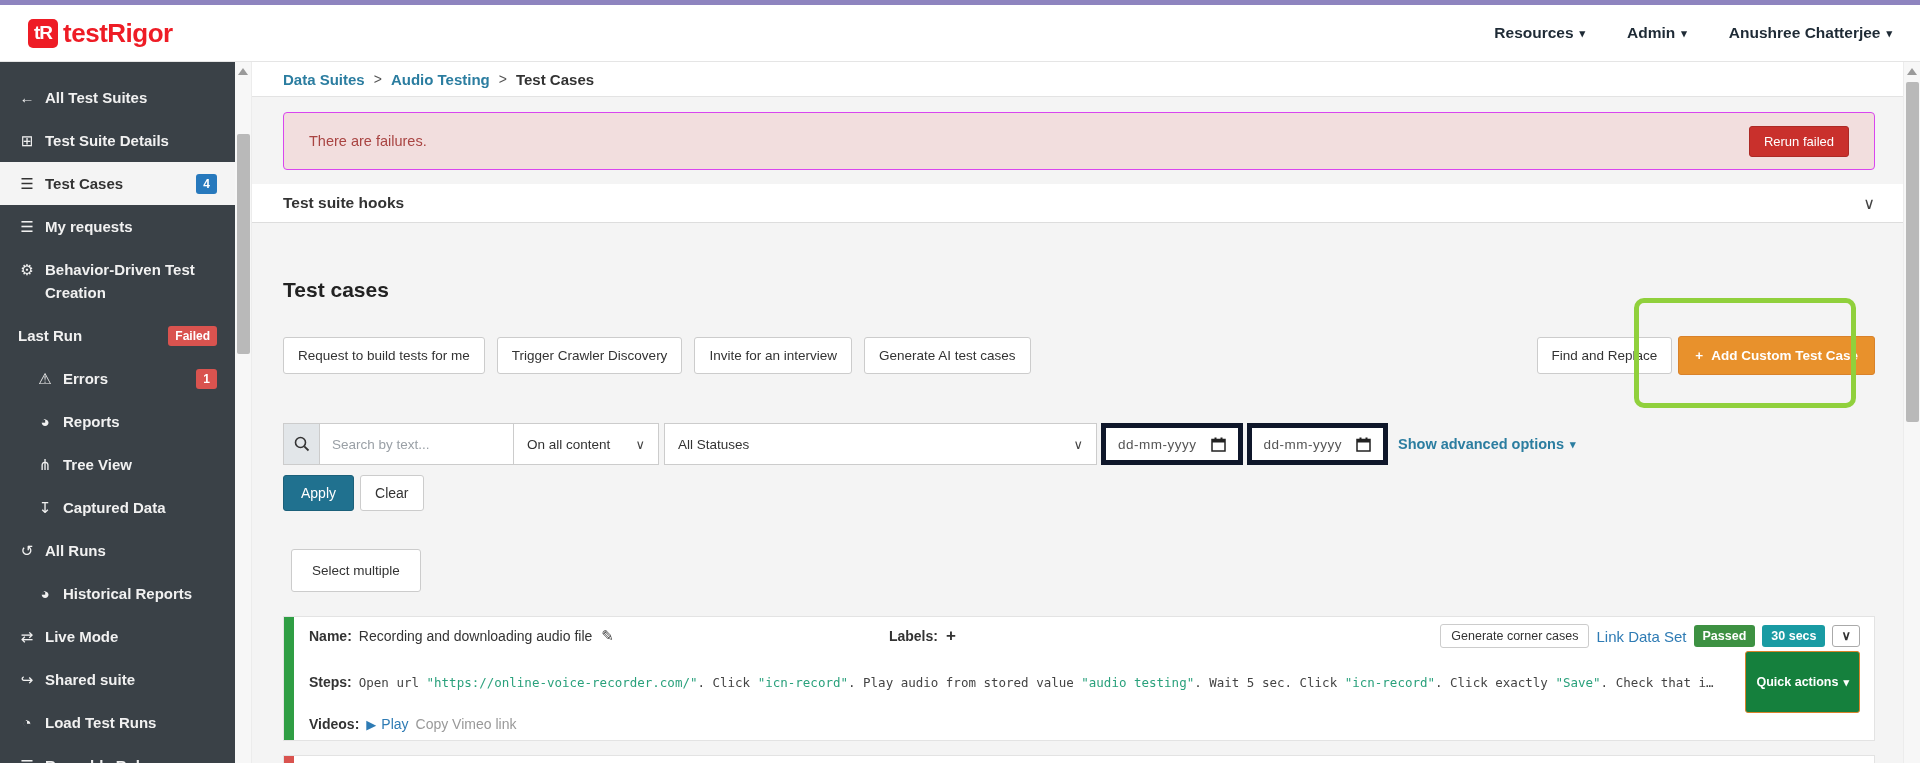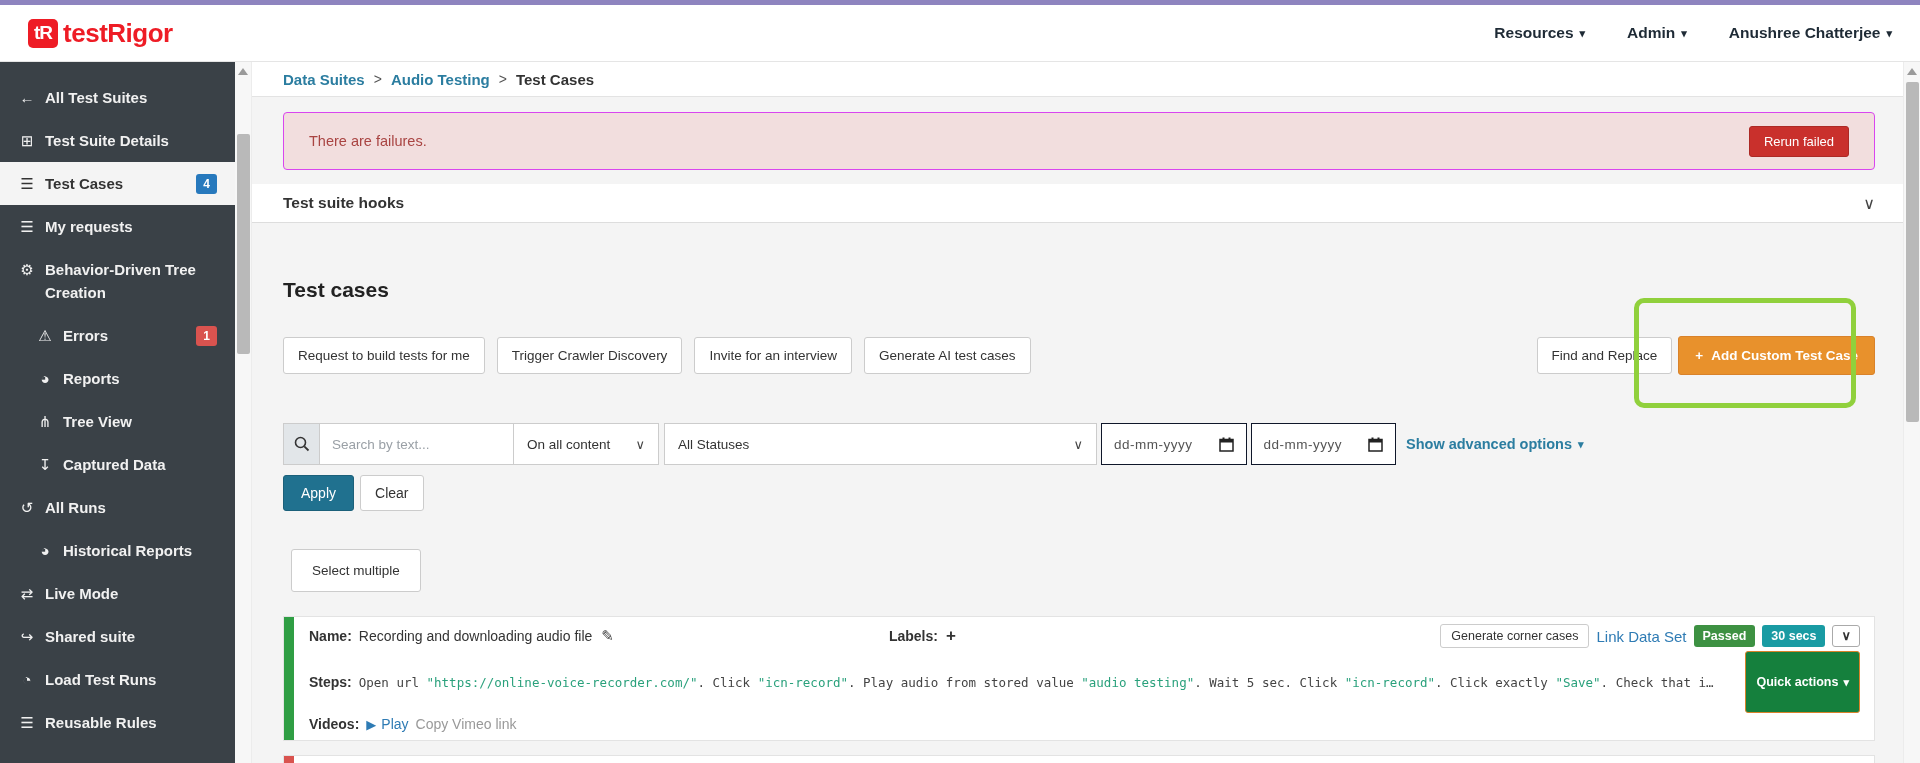--- a/index.html
+++ b/index.html
@@ -59,21 +59,21 @@
   .green-box { position:absolute; left:-44px; top:-38px; width:222px; height:110px; border:5px solid #90d03c; border-radius:10px; pointer-events:none; z-index:8; }
 
   .filter-row { margin:48px 28px 0 31px; display:flex; align-items:stretch; height:42px; }
   .search-iconbox { width:37px; background:#e2e6e9; border:1px solid #ccc; display:flex; align-items:center; justify-content:center; }
   .search-input { width:194px; border:1px solid #ccc; border-left:none; padding:0 12px; font-size:13.5px; font-family:inherit; color:#333; outline:none; }
   .search-input::placeholder { color:#9aa0a6; }
   .sel { background:#fff; border:1px solid #ccc; display:flex; align-items:center; padding:0 13px; font-size:13.5px; color:#333; cursor:pointer; }
   .sel .chev { margin-left:auto; color:#444; font-size:13px; }
   .sel.scope { width:145px; border-left:none; }
   .sel.status { width:433px; margin-left:5px; }
-  .datebox { background:#fff; border:1px solid #0f172a; display:flex; align-items:center; padding:0 12px; font-size:13.5px; color:#555; margin-left:4px; cursor:text;gap:12px; }
+  .datebox { background:#fff; border:5px solid #0f172a; display:flex; align-items:center; padding:0 12px; font-size:13.5px; color:#555; margin-left:4px; cursor:text; }
   .datebox:first-of-type { margin-left:4px; }
   .datebox .dtxt { letter-spacing:0.5px; }
   .datebox svg { margin-left:14px; }
   .adv-link { display:flex; align-items:center; margin-left:10px; color:#2b7da0; font-size:14.5px; font-weight:700; gap:6px; cursor:pointer; }
   .adv-link .caret { color:#2b7da0; }
 
   .apply-row { margin:10px 0 0 31px; display:flex; gap:6px; }
   .btn-apply { background:#20718f; border:1px solid #1b607a; color:#fff; font-size:14px; padding:9px 17px; border-radius:3px; cursor:pointer; font-family:inherit; }
   .btn-clear { background:#fff; border:1px solid #ccc; color:#333; font-size:14px; padding:9px 14px; border-radius:3px; cursor:pointer; font-family:inherit; }
 
@@ -149,21 +149,25 @@
     <span class="s-icon">☰</span>
     <span>Test Cases</span>
     <span class="sbadge blue">4</span>
   </div>
   <div class="side-item">
     <span class="s-icon">☰</span>
     <span>My requests</span>
   </div>
   <div class="side-item">
     <span class="s-icon">⚙</span>
-    <span>Behavior-Driven Tree Creation</span>
+    <span>Behavior-Driven Test Creation</span>
+  </div>
+  <div class="side-item">
+    <span>Last Run</span>
+    <span class="sbadge red">Failed</span>
   </div>
   <div class="side-item indent">
     <span class="s-icon">⚠</span>
     <span>Errors</span>
     <span class="sbadge red">1</span>
   </div>
   <div class="side-item indent">
     <span class="s-icon">◕</span>
     <span>Reports</span>
   </div>

